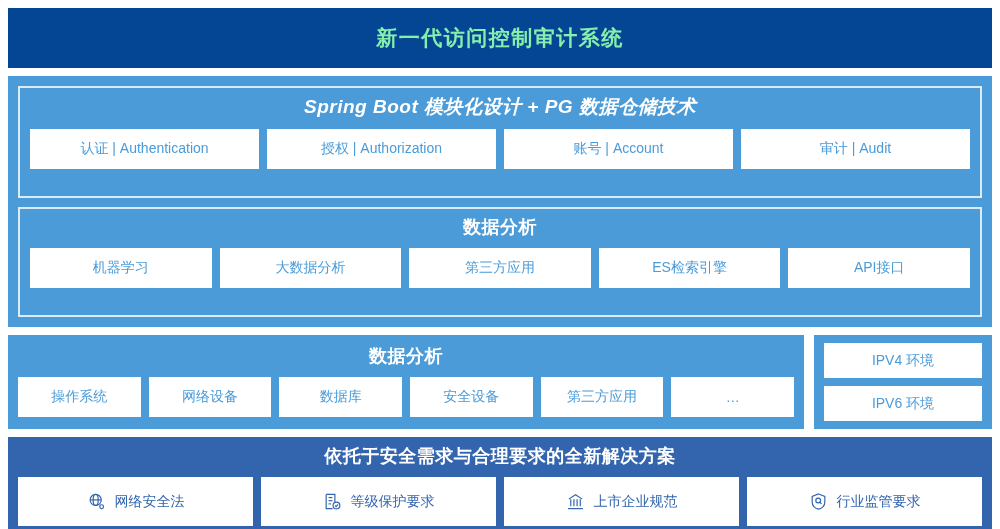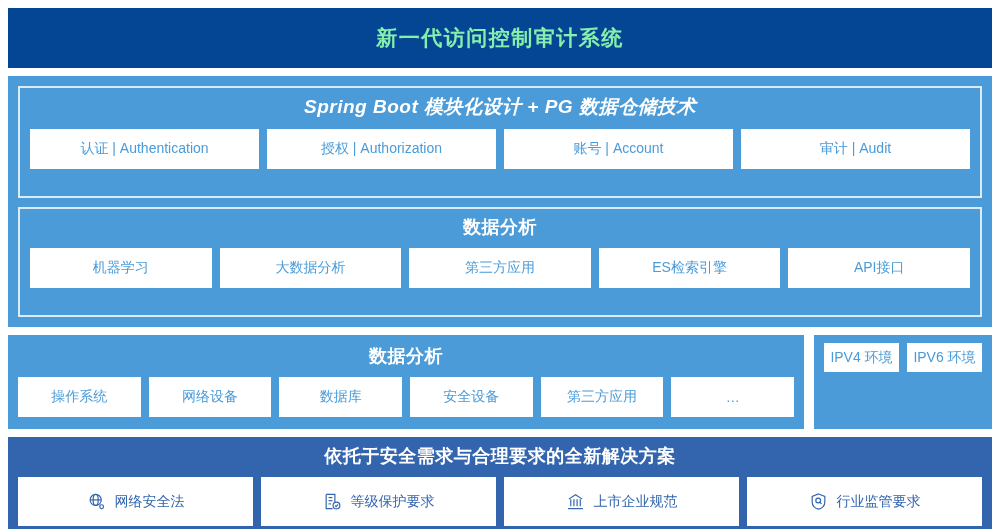--- a/index.html
+++ b/index.html
@@ -96,21 +96,21 @@
     flex: 1 1 auto;
     padding: 7px 10px 10px 10px;
     display: flex;
     flex-direction: column;
     justify-content: center;
   }
   .collect-side {
     flex: 0 0 178px;
     padding: 8px 10px;
     display: flex;
-    flex-direction: row;
+    flex-direction: column;
     justify-content: center;
     gap: 8px;
   }
   .collect-side .chip { height: 29px; font-size: 14px; }
 
   
   .solution {
     flex: 0 0 94px;
     background: #3265ae;
     padding: 7px 10px 10px 10px;

